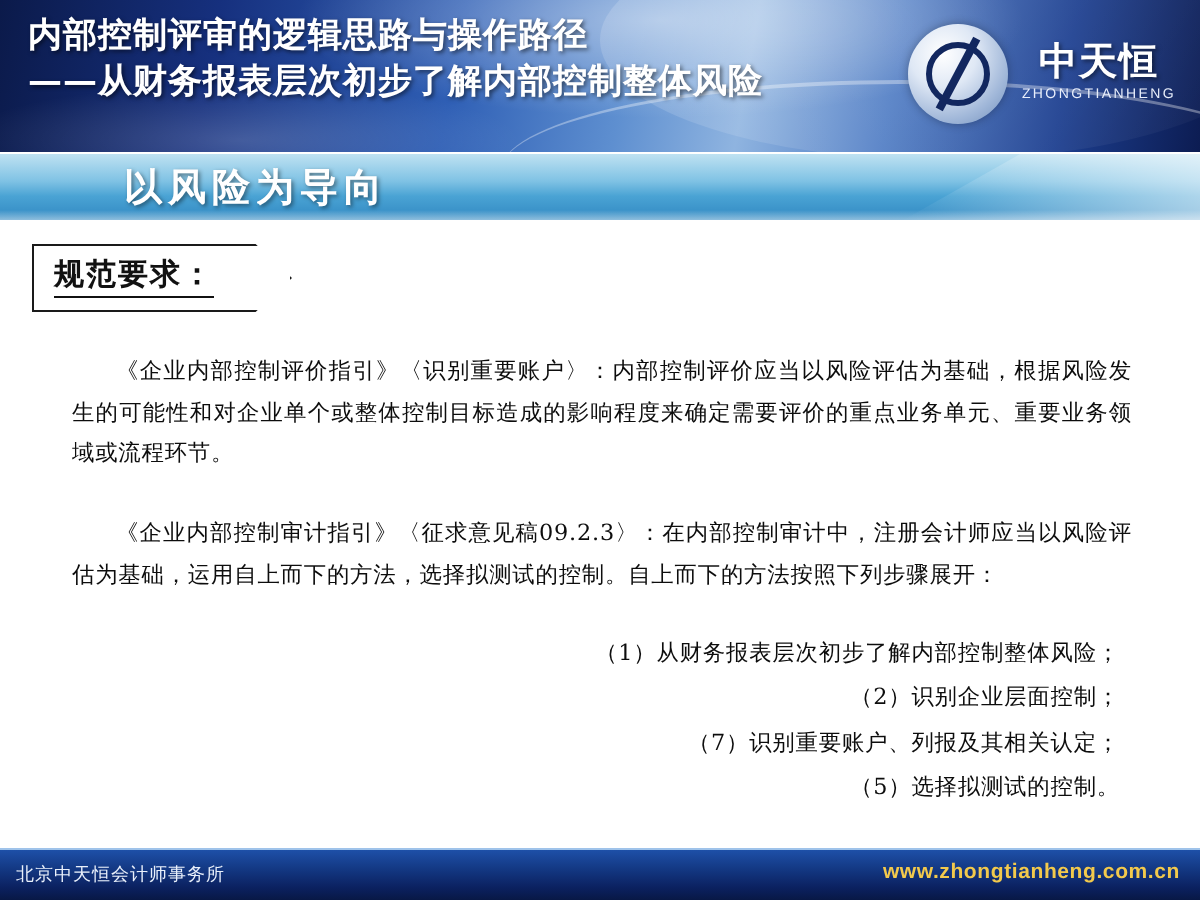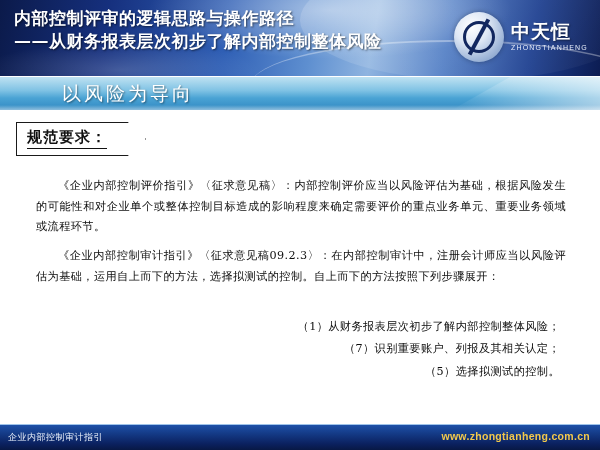--- a/index.html
+++ b/index.html
@@ -113,20 +113,21 @@
     position: absolute;
     left: 23px; top: 5px;
     width: 4px; height: 40px;
     background: #12275f;
     transform: rotate(28deg);
     transform-origin: center;
   }
   .logo-text {
     color: #ffffff;
     line-height: 1.05;
+    text-align: center;
   }
   .logo-cn {
     font-family: "DejaVu Serif", serif;
     font-size: 19px;
     font-weight: bold;
     letter-spacing: 1px;
     text-shadow: 1px 1px 2px rgba(0,0,0,0.5);
   }
   .logo-en {
     font-family: "Liberation Sans", sans-serif;
@@ -159,21 +160,21 @@
     width: 150px; height: 34px;
     background: linear-gradient(90deg, rgba(255,255,255,0) 0%, rgba(255,255,255,0.55) 100%);
     clip-path: polygon(40% 0, 100% 0, 100% 100%, 0 100%);
   }
   .subbar-text {
     position: absolute;
     left: 62px;
     top: 4px;
     font-family: "DejaVu Serif", serif;
     font-size: 19px;
-    font-weight: normal;
+    font-weight: bold;
     color: #ffffff;
     letter-spacing: 3px;
     text-shadow: 1px 1px 2px rgba(0,0,0,0.45);
   }
 
   
   .body {
     position: absolute;
     left: 0;
     top: 110px;
@@ -222,21 +223,21 @@
     letter-spacing: 0.4px;
   }
   .para-1 {
     left: 36px;
     top: 66px;
     width: 530px;
     text-indent: 22px;
   }
   .para-2 {
     left: 36px;
-    top: 136px;
+    top: 147px;
     width: 530px;
     text-indent: 22px;
   }
   .list {
     position: absolute;
     left: 60px;
     top: 206px;
     width: 500px;
     font-family: "DejaVu Serif", serif;
     font-size: 11.2px;
@@ -306,30 +307,31 @@
     <div class="subbar-text">以风险为导向</div>
   </div>
 
   <div class="body">
 
     <div class="tag-box">
       <div class="tag-shape"></div>
       <div class="tag-text">规范要求：</div>
     </div>
 
-    <div class="para para-1">《企业内部控制评价指引》〈征求意见稿〉：内部控制评价应当以风险评估为基础，根据风险发生的可能性和对企业单个或整体控制目标造成的影响程度来确定需要评价的重点业务单元、重要业务领域或流程环节。</div>
+    <div class="para para-1">《企业内部控制评价指引》〈识别重要账户〉：内部控制评价应当以风险评估为基础，根据风险发生的可能性和对企业单个或整体控制目标造成的影响程度来确定需要评价的重点业务单元、重要业务领域或流程环节。</div>
 
     <div class="para para-2">《企业内部控制审计指引》〈征求意见稿09.2.3〉：在内部控制审计中，注册会计师应当以风险评估为基础，运用自上而下的方法，选择拟测试的控制。自上而下的方法按照下列步骤展开：</div>
 
     <div class="list">
       <div class="list-item">（1）从财务报表层次初步了解内部控制整体风险；</div>
+      <div class="list-item">（2）识别企业层面控制；</div>
       <div class="list-item">（7）识别重要账户、列报及其相关认定；</div>
       <div class="list-item">（5）选择拟测试的控制。</div>
     </div>
 
   </div>
 
   <div class="footer">
-    <div class="footer-left">企业内部控制审计指引</div>
+    <div class="footer-left">北京中天恒会计师事务所</div>
     <div class="footer-right">www.zhongtianheng.com.cn</div>
   </div>
 
 </div>
 
 </body></html>

